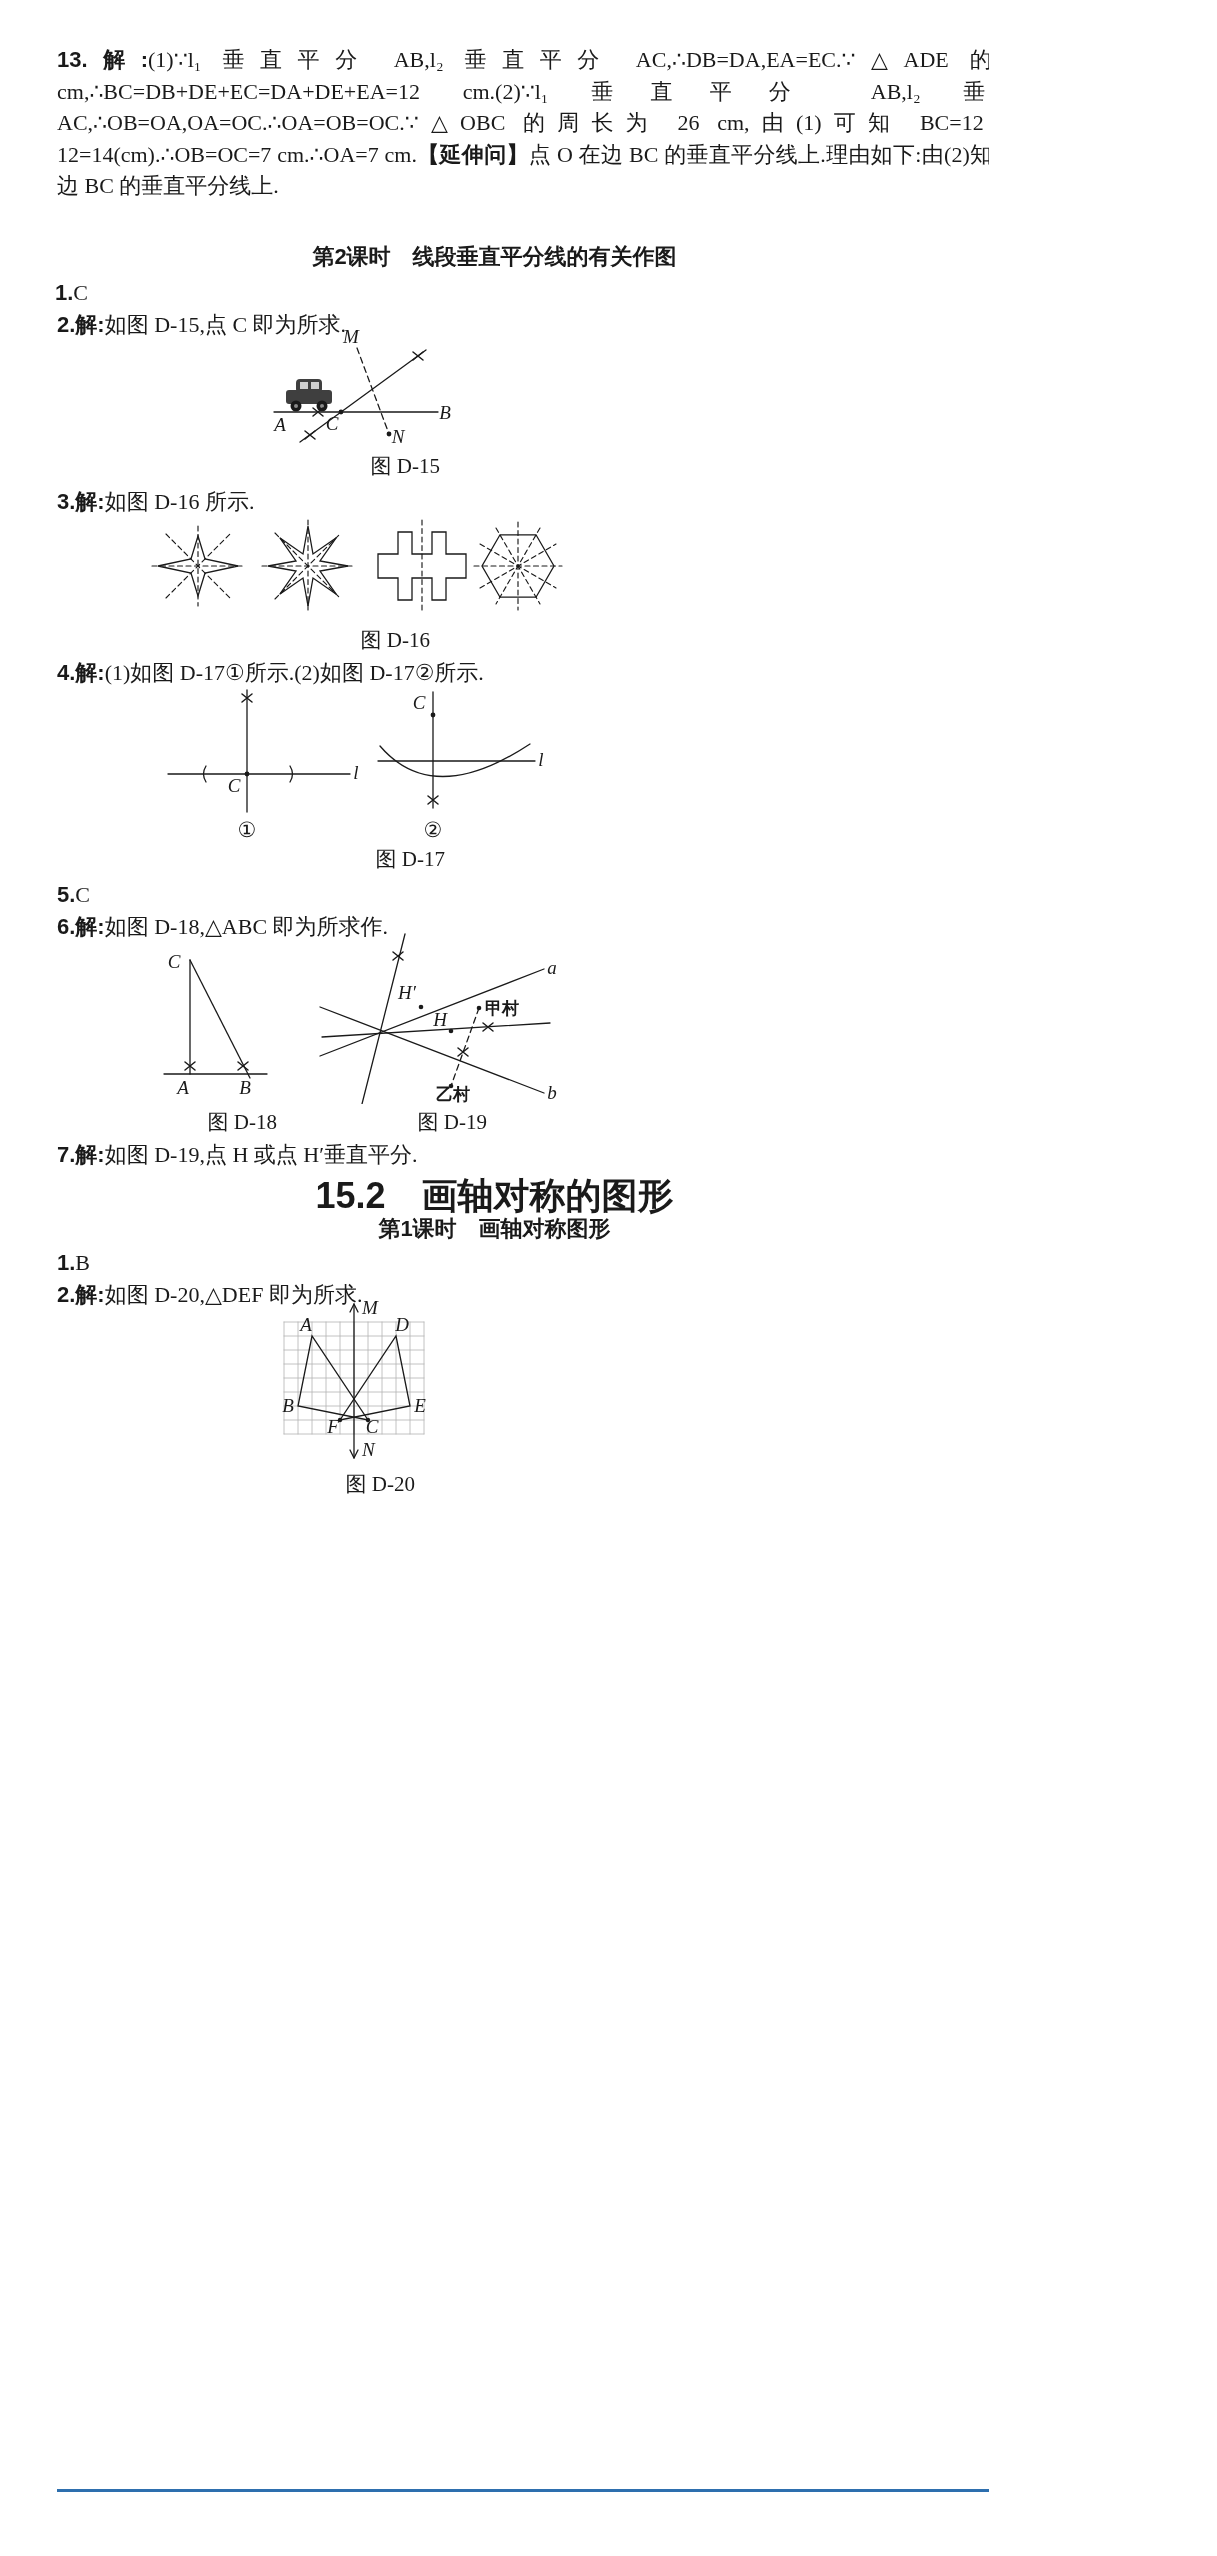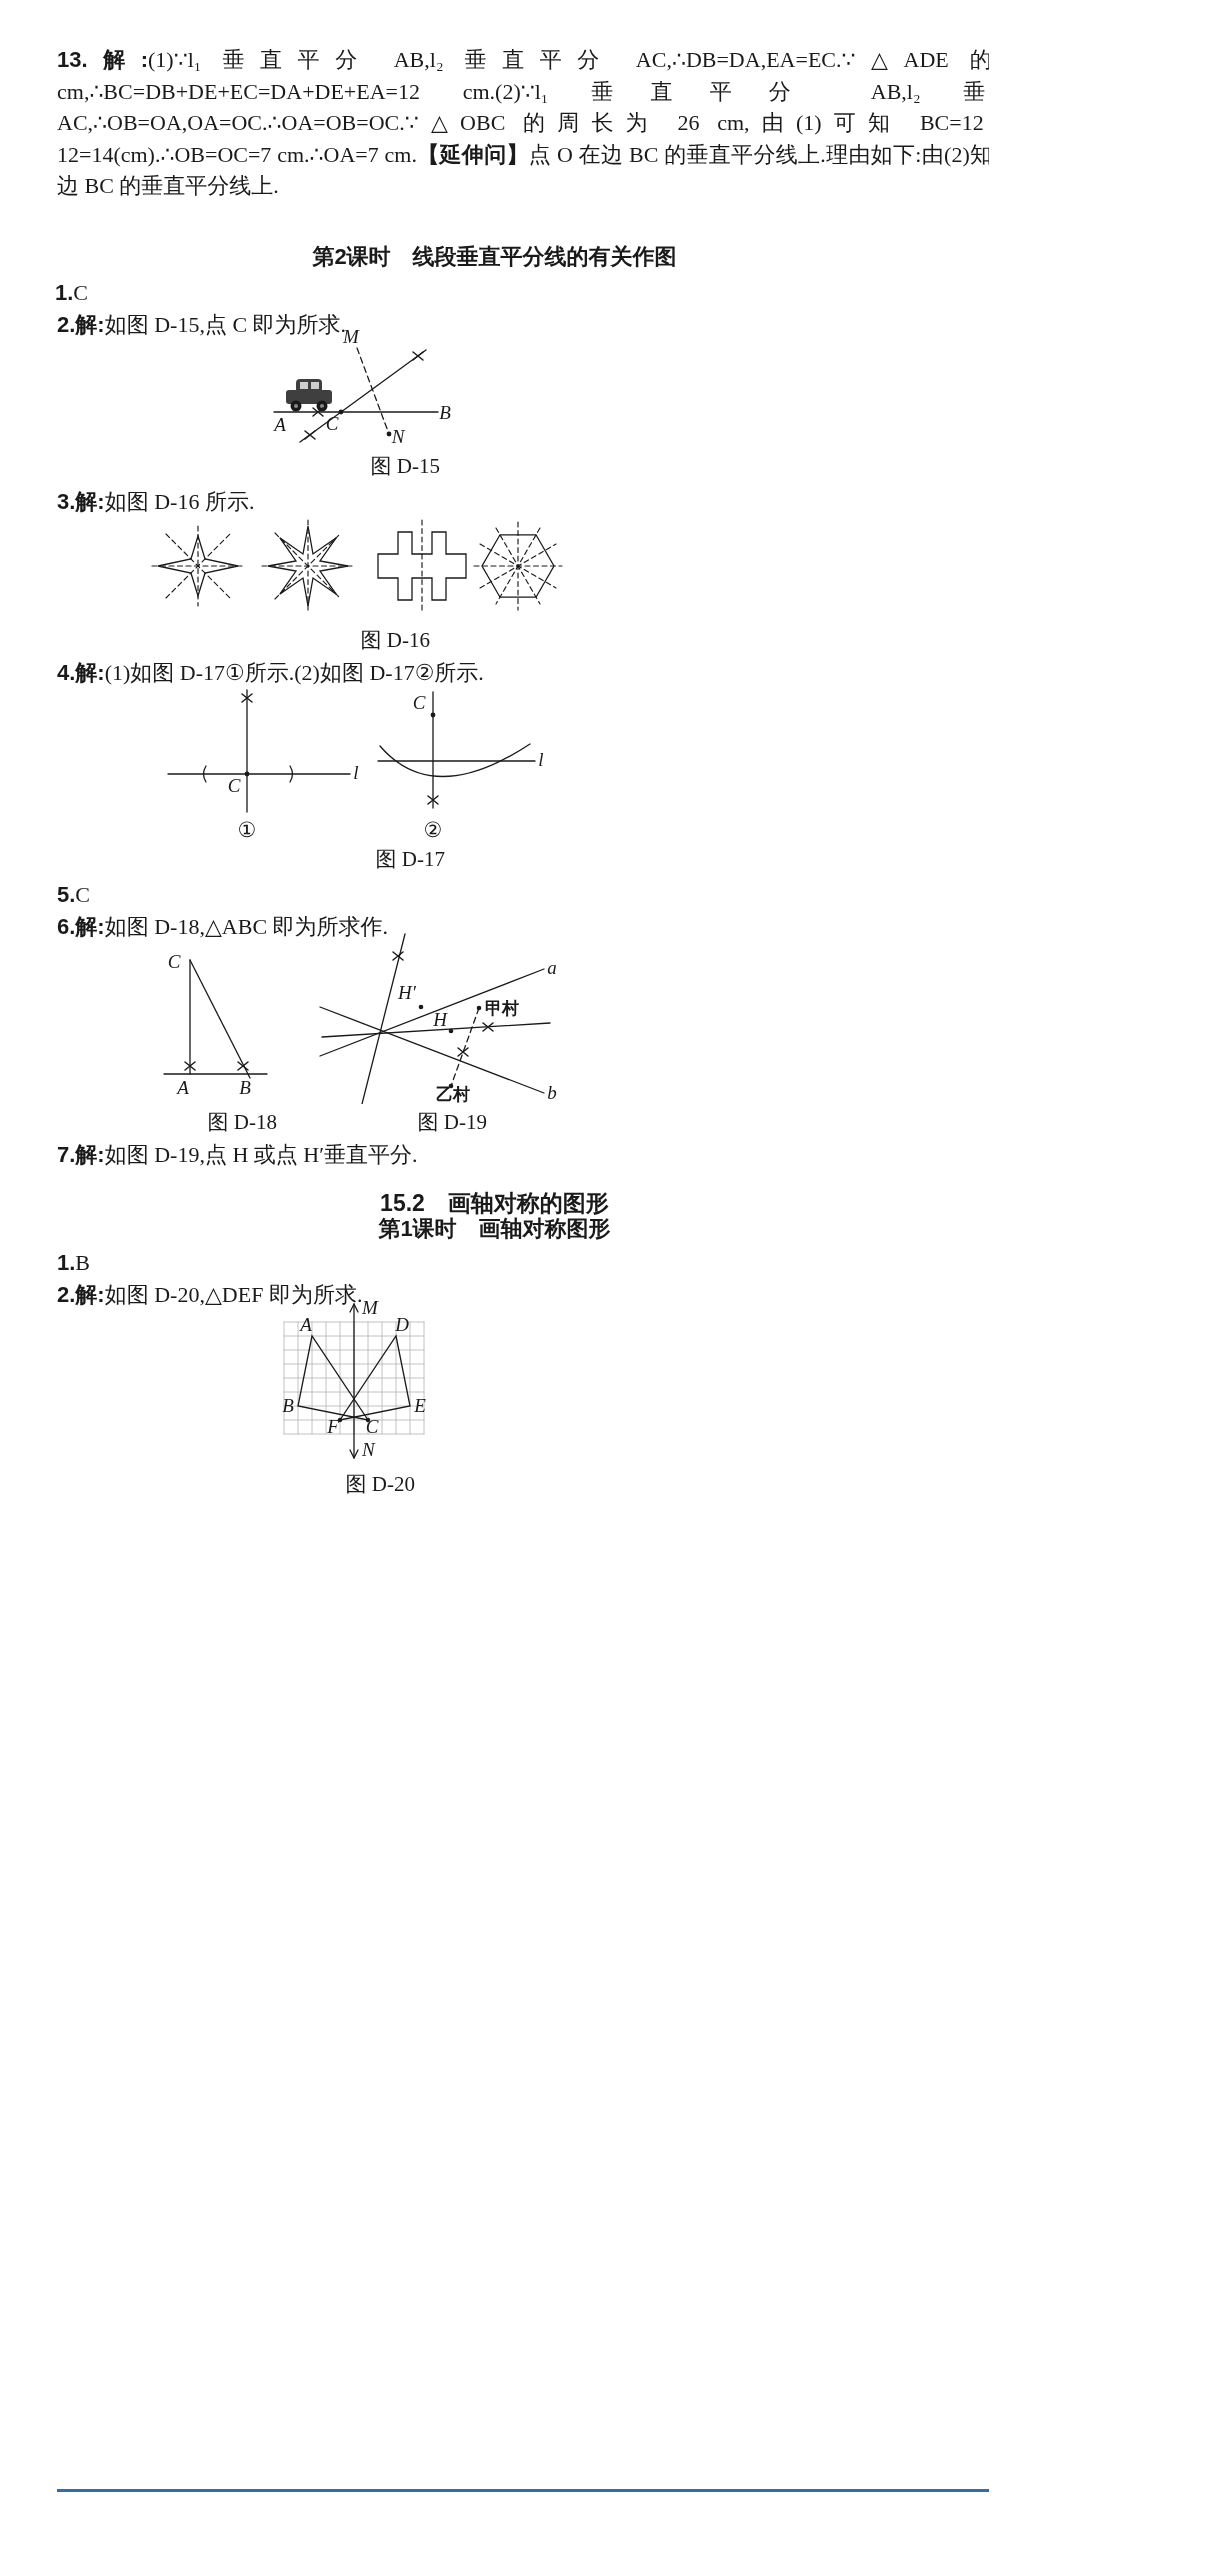--- a/index.html
+++ b/index.html
@@ -11,21 +11,21 @@
   .abs { position:absolute; }
   .para { font-size:22px; line-height:31.5px; text-align:justify; }
   .item { font-size:22px; line-height:30px; white-space:nowrap; }
   .seg-bold { font-weight:bold; font-family:"Liberation Sans","DejaVu Sans",sans-serif; }
   .seg { font-weight:normal; }
   .hdr {
     width:100%; text-align:center; font-weight:bold;
     font-family:"Liberation Sans","DejaVu Sans",sans-serif;
   }
   .hdr-sm { font-size:22px; }
-  .hdr-lg { font-size:23px;margin-top:16px; }
+  .hdr-lg { font-size:36px; }
   .caption { font-size:21px; text-align:right; }
   .subnum { font-size:21px; text-align:center; }
   .fig line, .fig path, .fig polyline { stroke:#1a1a1a; fill:none; stroke-width:1.3; stroke-linecap:round; }
   .fig .dash { stroke-dasharray:6 4; }
   .fig .dash2 { stroke-dasharray:5 3.5; stroke-width:1.15; }
   .fig .dot { fill:#1a1a1a; stroke:none; }
   .fig .xmark { stroke-width:1.5; }
   .fig text { font-family:"Liberation Serif","DejaVu Serif",serif; font-size:19px; font-style:italic;
               fill:#1a1a1a; text-anchor:middle; }
   .fig text.cjk { font-family:"Liberation Sans","DejaVu Sans",sans-serif; font-style:normal;

